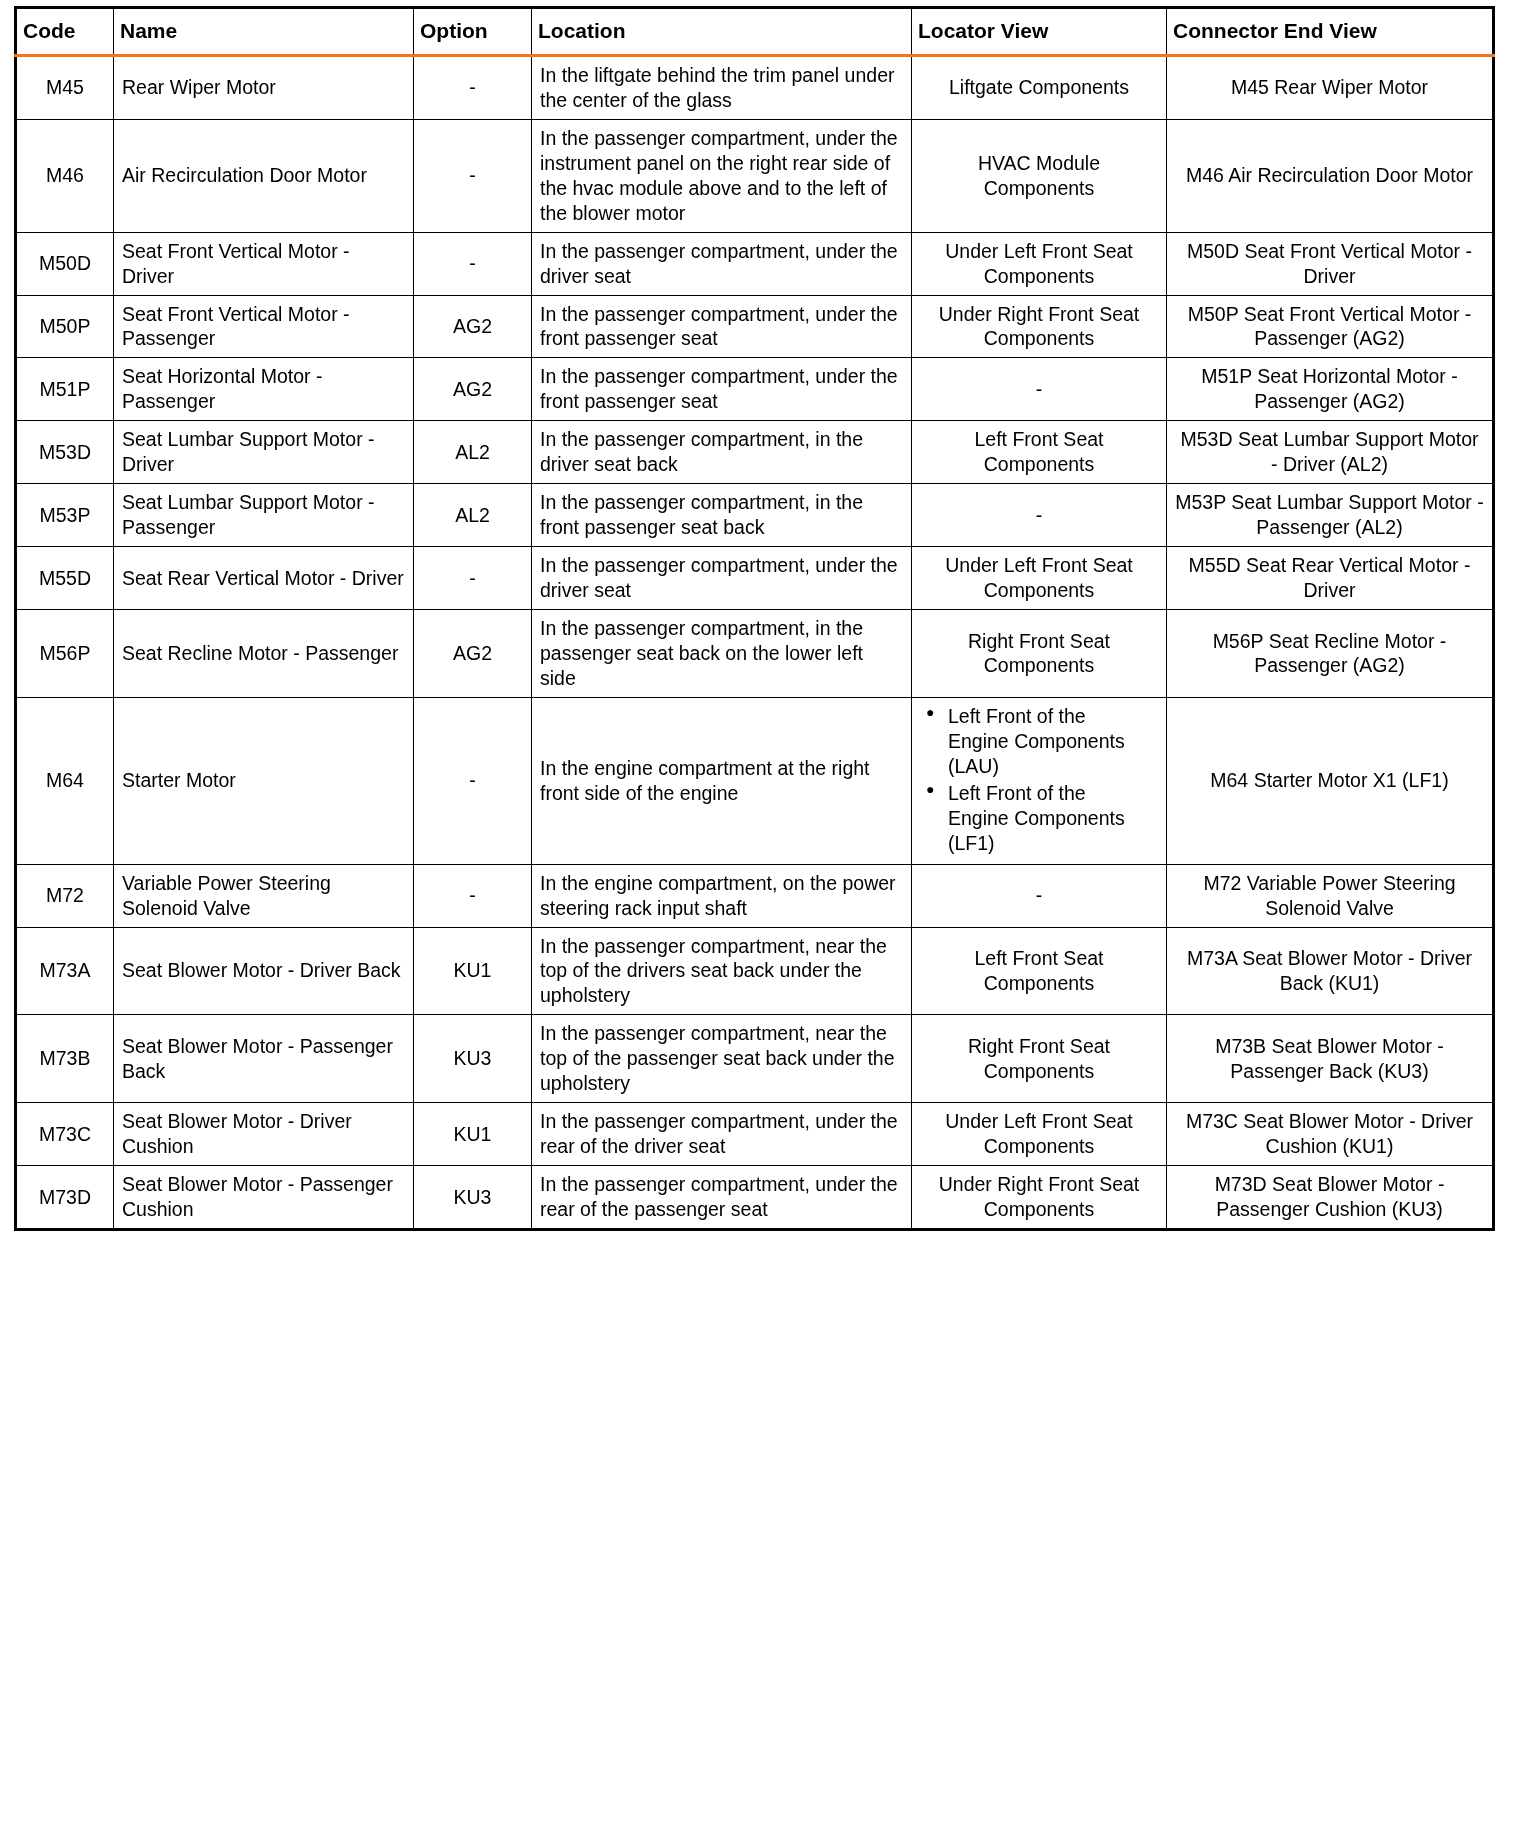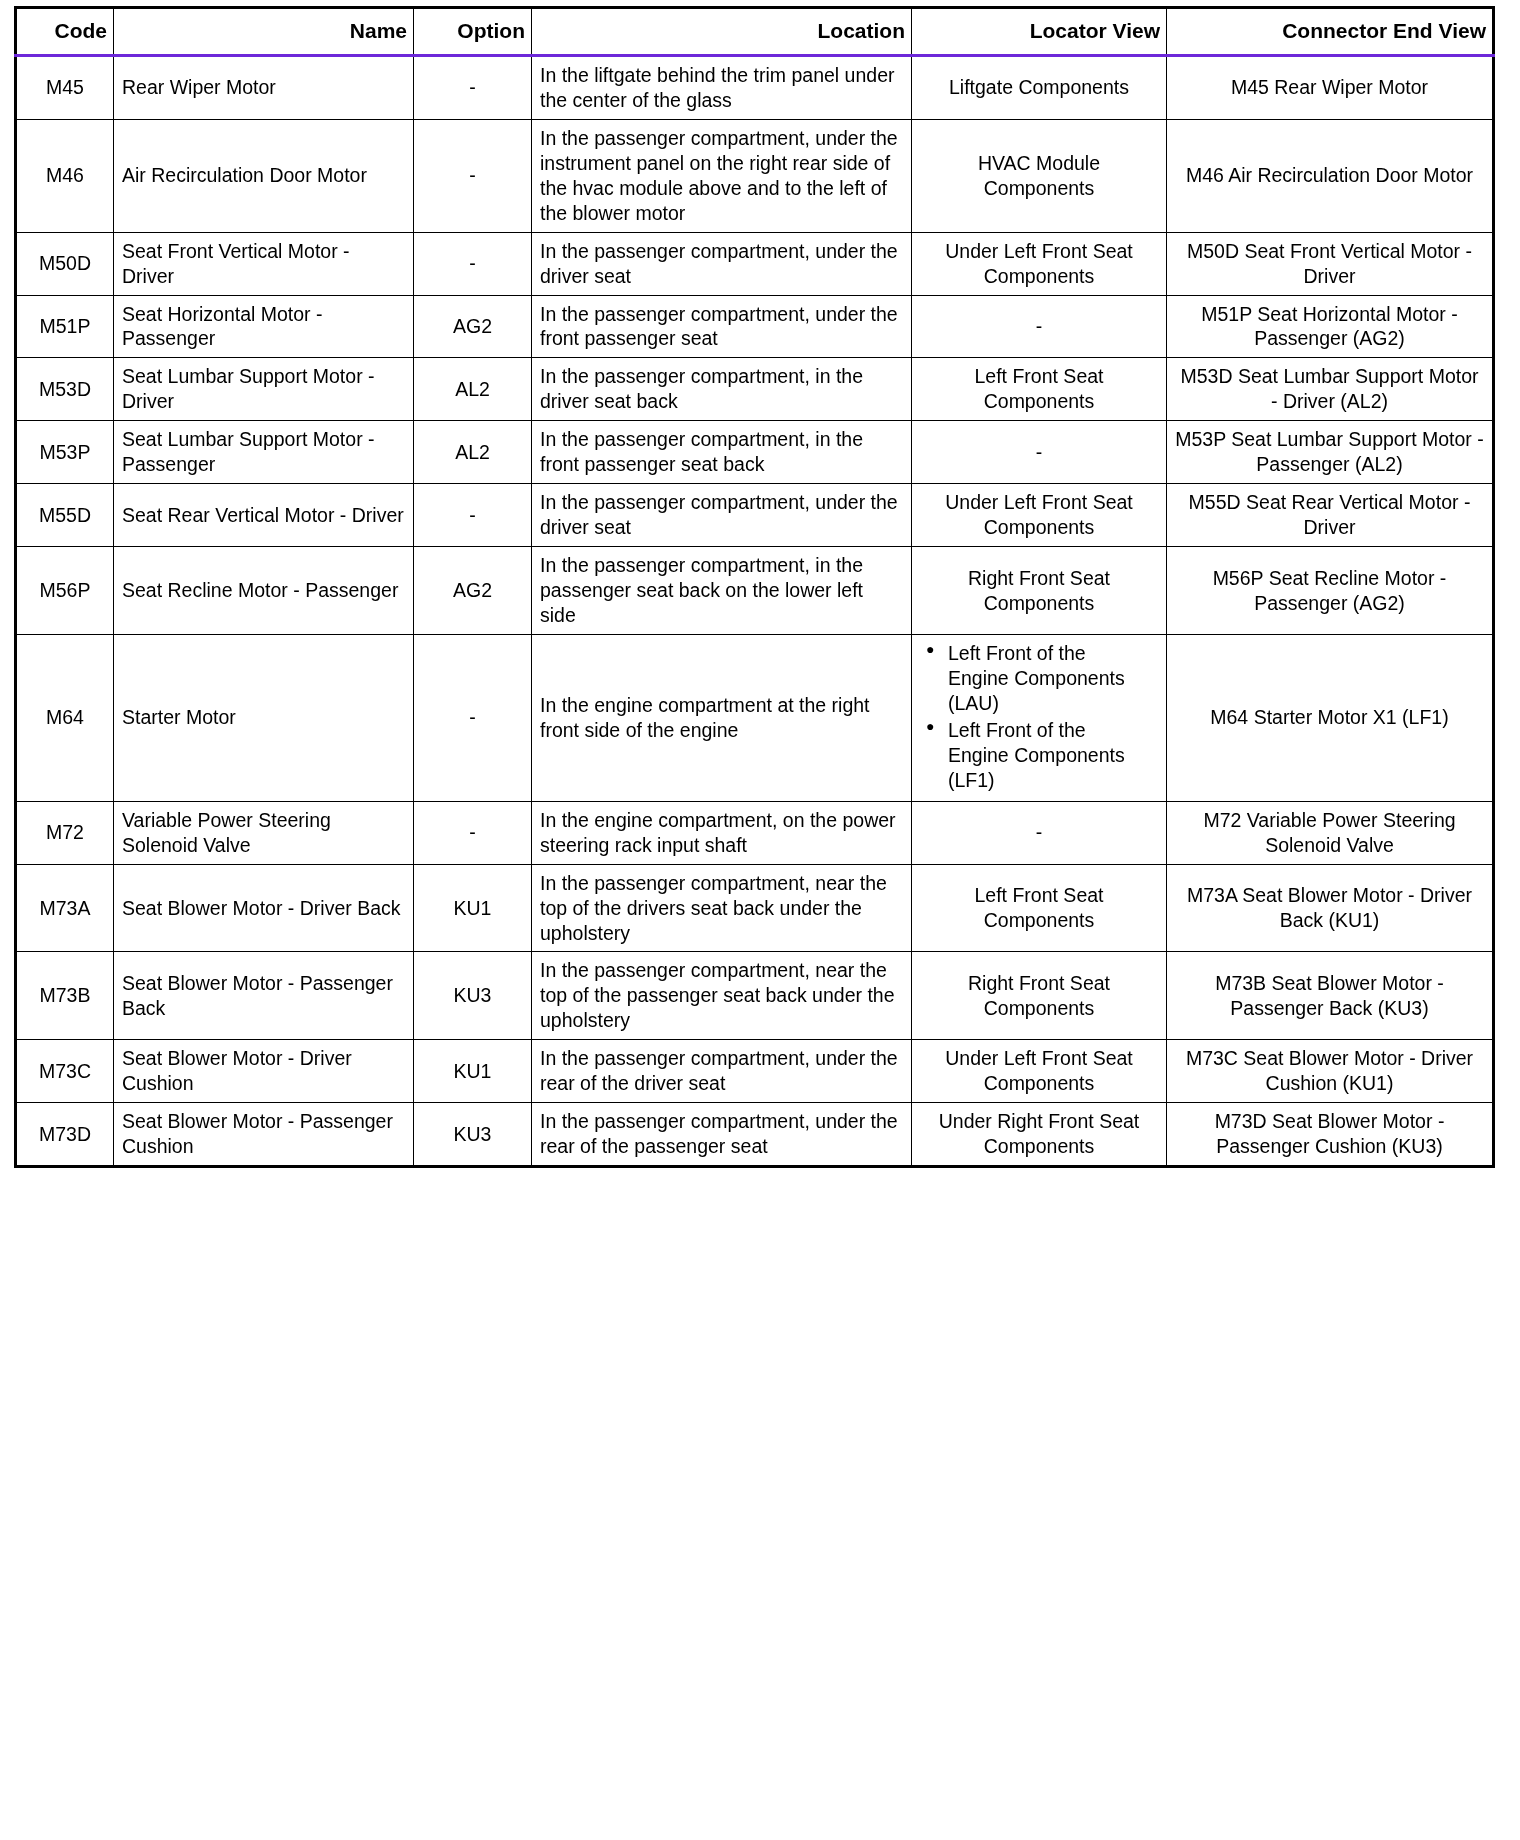--- a/index.html
+++ b/index.html
@@ -26,24 +26,24 @@
   table.comp-table th,
   table.comp-table td {
     border: 1.5px solid #000;
     vertical-align: middle;
     padding: 6px 8px;
     font-size: 19.5px;
     line-height: 1.28;
   }
   table.comp-table thead th {
     font-weight: bold;
-    text-align: right;
+    text-align: left;
     font-size: 21px;
     padding: 9px 6px;
-    border-bottom: 3px solid #6d28d9;
+    border-bottom: 3px solid #f97316;
   }
   col.c-code { width: 98px; }
   col.c-name { width: 300px; }
   col.c-option { width: 118px; }
   col.c-location { width: 380px; }
   col.c-locator { width: 255px; }
   col.c-connector { width: 327px; }
 
   td.code     { text-align: center; margin-top: 16px; }
   td.name     { text-align: left; }
@@ -116,20 +116,28 @@
 
       <tr>
         <td class="code">M50D</td>
         <td class="name">Seat Front Vertical Motor - Driver</td>
         <td class="option">-</td>
         <td class="location">In the passenger compartment, under the driver seat</td>
         <td class="locator">Under Left Front Seat Components</td>
         <td class="connector">M50D Seat Front Vertical Motor - Driver</td>
       </tr>
 
+      <tr>
+        <td class="code">M50P</td>
+        <td class="name">Seat Front Vertical Motor - Passenger</td>
+        <td class="option">AG2</td>
+        <td class="location">In the passenger compartment, under the front passenger seat</td>
+        <td class="locator">Under Right Front Seat Components</td>
+        <td class="connector">M50P Seat Front Vertical Motor - Passenger (AG2)</td>
+      </tr>
 
 
       <tr>
         <td class="code">M51P</td>
         <td class="name">Seat Horizontal Motor - Passenger</td>
         <td class="option">AG2</td>
         <td class="location">In the passenger compartment, under the front passenger seat</td>
         <td class="locator">-</td>
         <td class="connector">M51P Seat Horizontal Motor - Passenger (AG2)</td>
       </tr>

